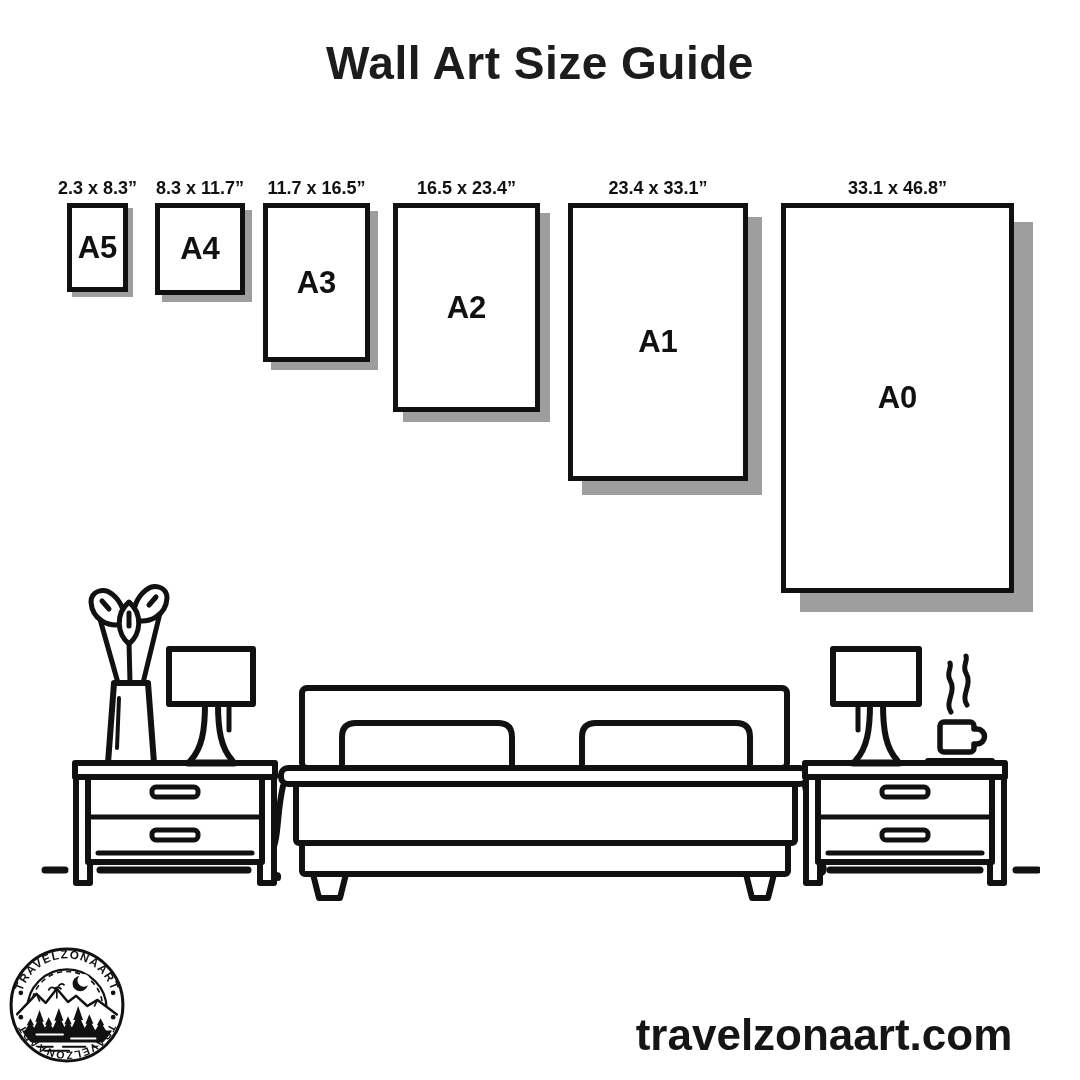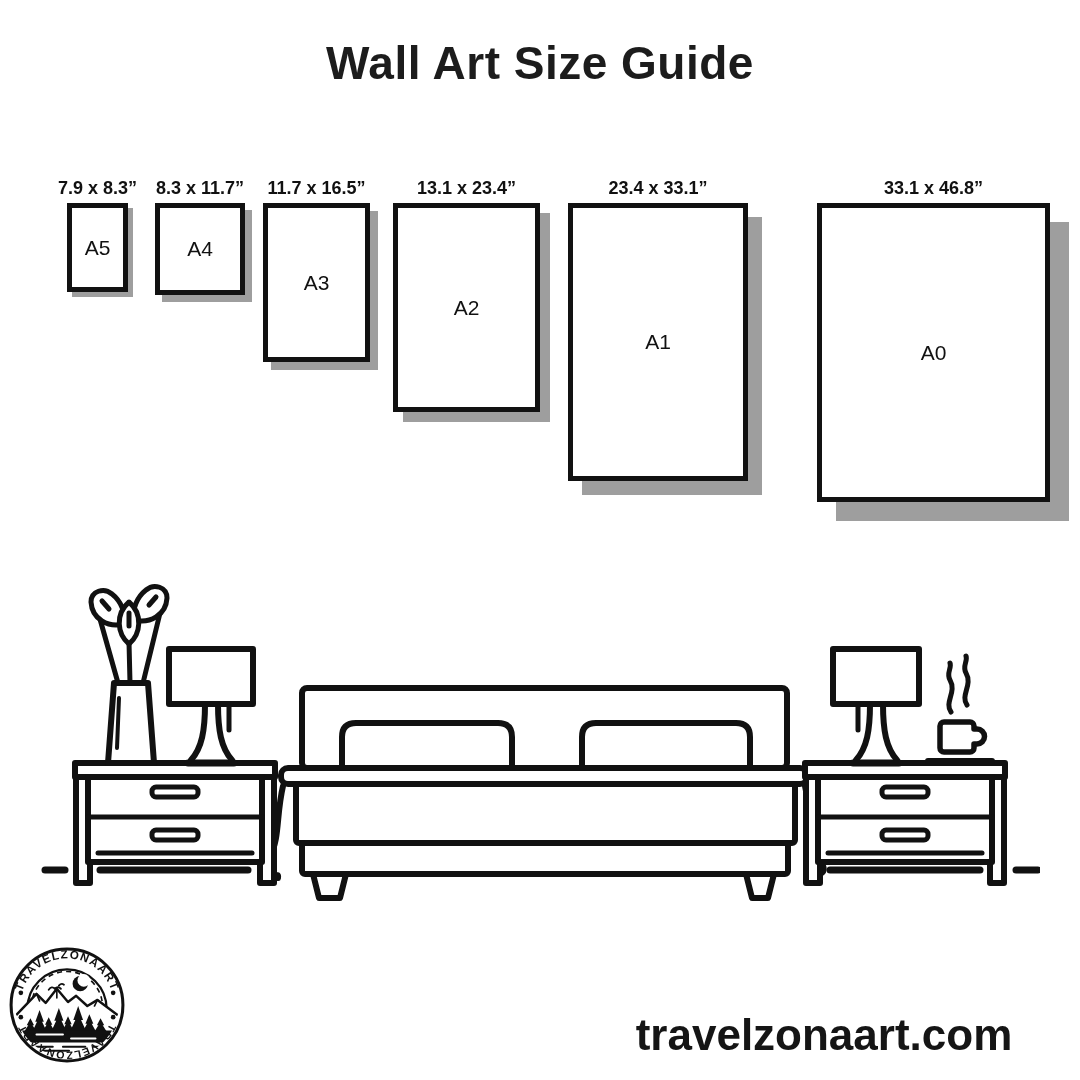--- a/index.html
+++ b/index.html
@@ -9,21 +9,21 @@
   }
   .page-title{
     position:absolute;top:36px;left:0;width:100%;margin:0;text-align:center;
     font-size:46px;font-weight:bold;letter-spacing:0.5px;color:#1c1c1c;
   }
   #size-guide{position:absolute;left:0;top:0;width:100%;height:100%;}
   .paper{
     position:absolute;background:#fff;border:5px solid #111;box-sizing:border-box;
     display:flex;align-items:center;justify-content:center;
   }
-  .pname{font-size:21px;font-weight:normal;color:#111;}
+  .pname{font-size:31px;font-weight:bold;color:#111;}
   .dims{
     position:absolute;bottom:100%;margin-bottom:9px;left:50%;transform:translateX(-50%);
     white-space:nowrap;font-size:18px;font-weight:bold;color:#111;
   }
   .website{
     position:absolute;top:1010px;left:574px;width:500px;text-align:center;
     font-size:44px;font-weight:bold;letter-spacing:0px;color:#151515;
   }
   #bedroom{position:absolute;left:40px;top:580px;}
   #bedroom .ln{stroke:#111;stroke-width:6;fill:none;stroke-linecap:round;stroke-linejoin:round;}
@@ -35,40 +35,40 @@
 </style>
 </head>
 <body>
 
 <div class="canvas">
 
   <h1 class="page-title">Wall Art Size Guide</h1>
 
   <div id="size-guide">
       <div class="paper" style="left: 67px; top: 203px; width: 61px; height: 89px; box-shadow: rgb(158, 158, 158) 5px 5px 0px 0px;">
-        <div class="dims">7.9 x 8.3”</div>
+        <div class="dims">2.3 x 8.3”</div>
         <div class="pname">A5</div>
       </div>
       <div class="paper" style="left: 155px; top: 203px; width: 90px; height: 92px; box-shadow: rgb(158, 158, 158) 7px 7px 0px 0px;">
         <div class="dims">8.3 x 11.7”</div>
         <div class="pname">A4</div>
       </div>
       <div class="paper" style="left: 263px; top: 203px; width: 107px; height: 159px; box-shadow: rgb(158, 158, 158) 8px 8px 0px 0px;">
         <div class="dims">11.7 x 16.5”</div>
         <div class="pname">A3</div>
       </div>
       <div class="paper" style="left: 393px; top: 203px; width: 147px; height: 209px; box-shadow: rgb(158, 158, 158) 10px 10px 0px 0px;">
-        <div class="dims">13.1 x 23.4”</div>
+        <div class="dims">16.5 x 23.4”</div>
         <div class="pname">A2</div>
       </div>
       <div class="paper" style="left: 568px; top: 203px; width: 180px; height: 278px; box-shadow: rgb(158, 158, 158) 14px 14px 0px 0px; text-align: center;">
         <div class="dims">23.4 x 33.1”</div>
         <div class="pname">A1</div>
       </div>
-      <div class="paper" style="left: 781px; top: 203px; width: 233px; height: 299px; box-shadow: rgb(158, 158, 158) 19px 19px 0px 0px; margin-left: 36px;">
+      <div class="paper" style="left: 781px; top: 203px; width: 233px; height: 390px; box-shadow: rgb(158, 158, 158) 19px 19px 0px 0px;">
         <div class="dims">33.1 x 46.8”</div>
         <div class="pname">A0</div>
       </div>
     </div>
 
   <svg id="bedroom" width="1000" height="340" viewBox="0 0 1000 340" aria-hidden="true">
 
     <g>
       <path class="ln thick" d="M 5 290 H 25"></path>
       <path class="ln thick" d="M 60 290 H 208"></path>

